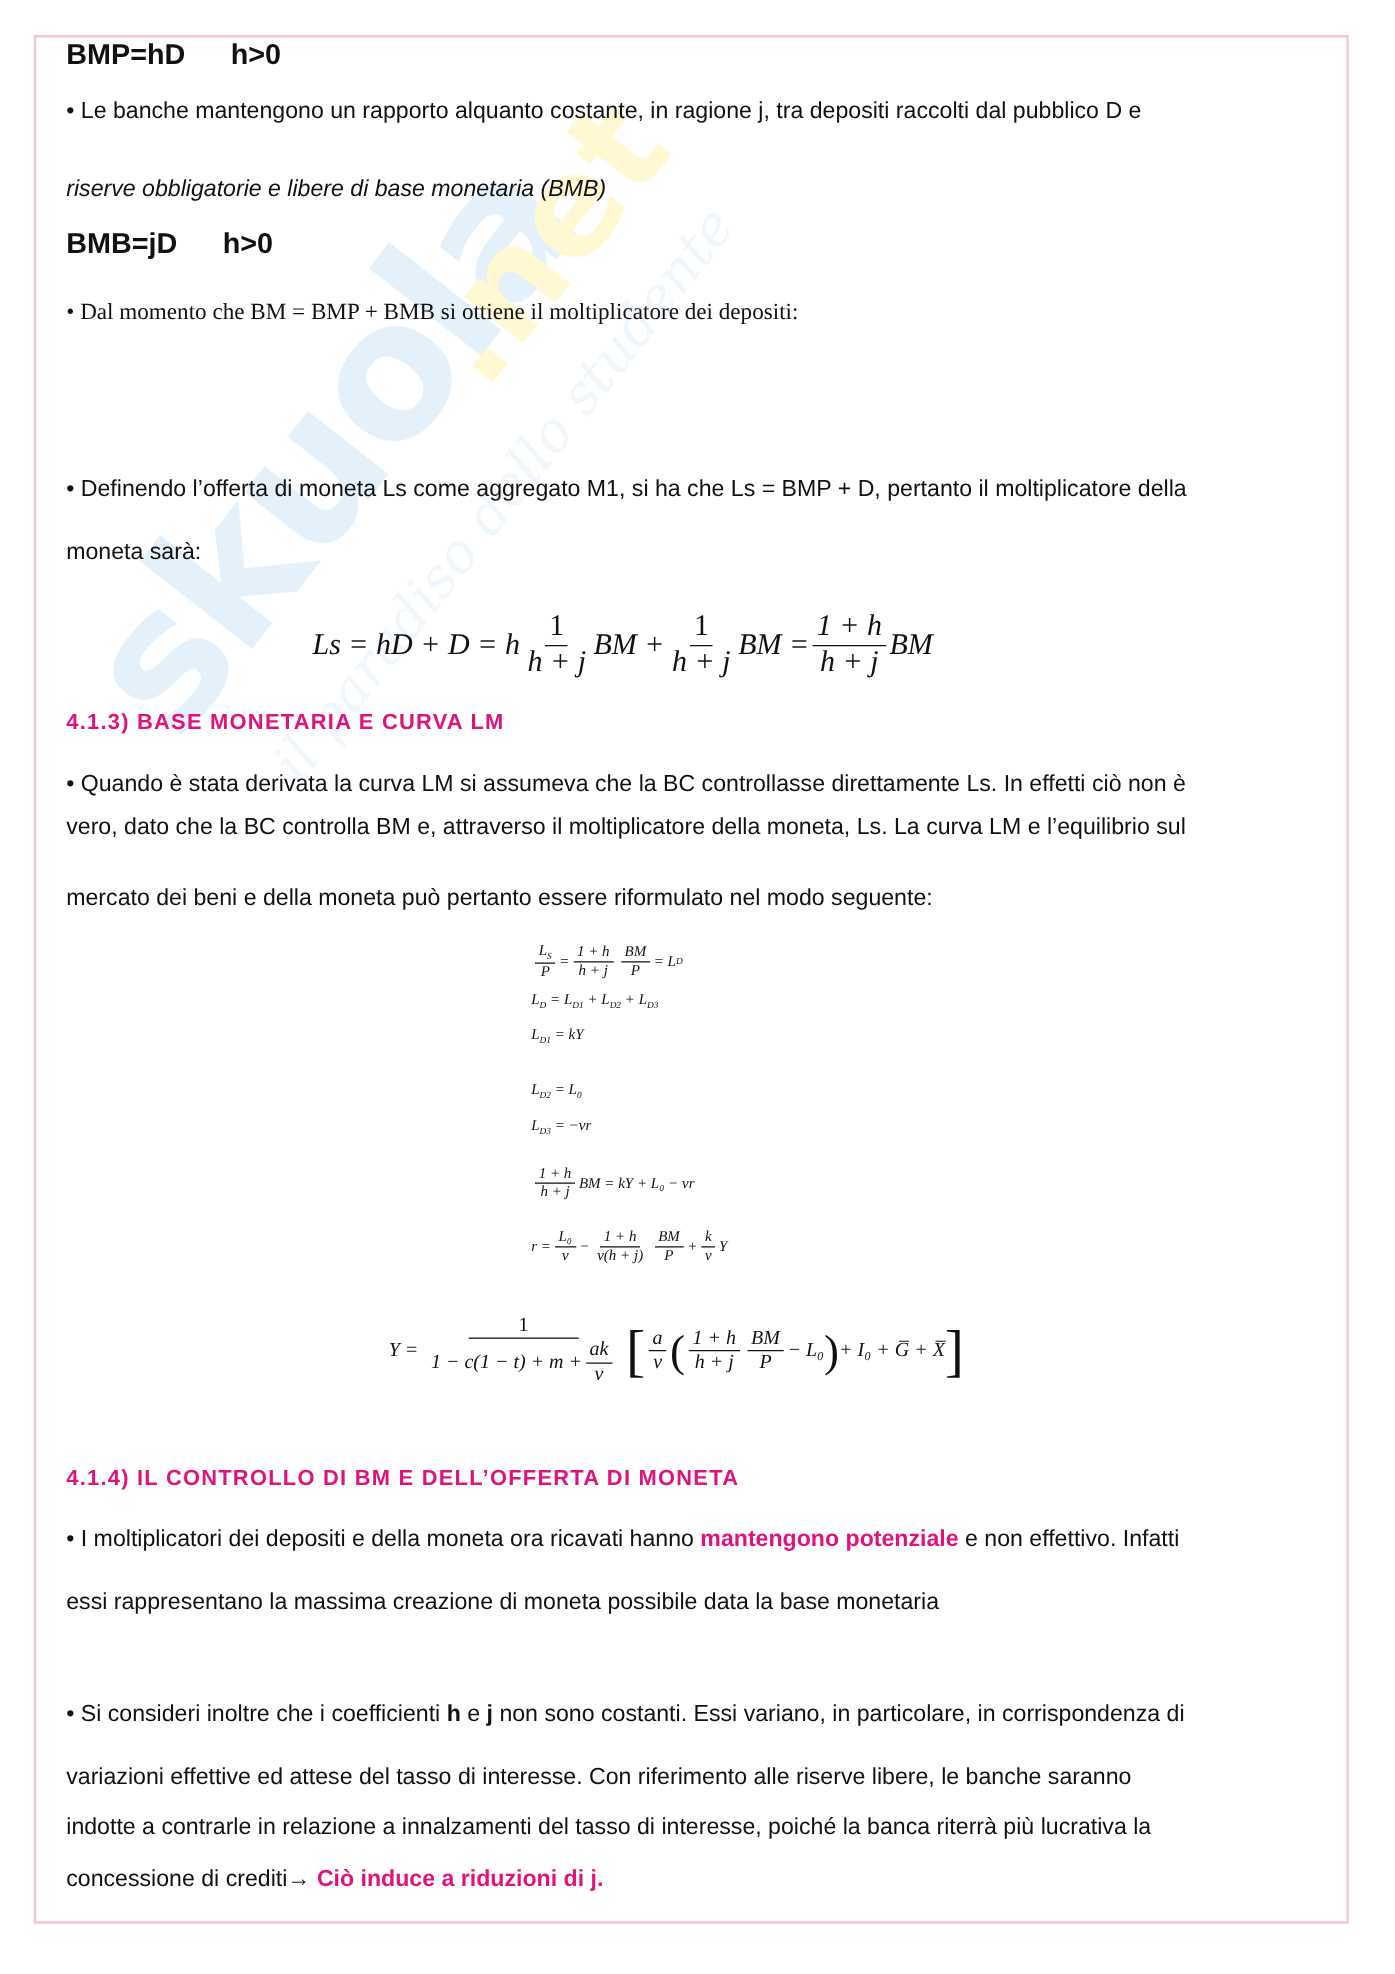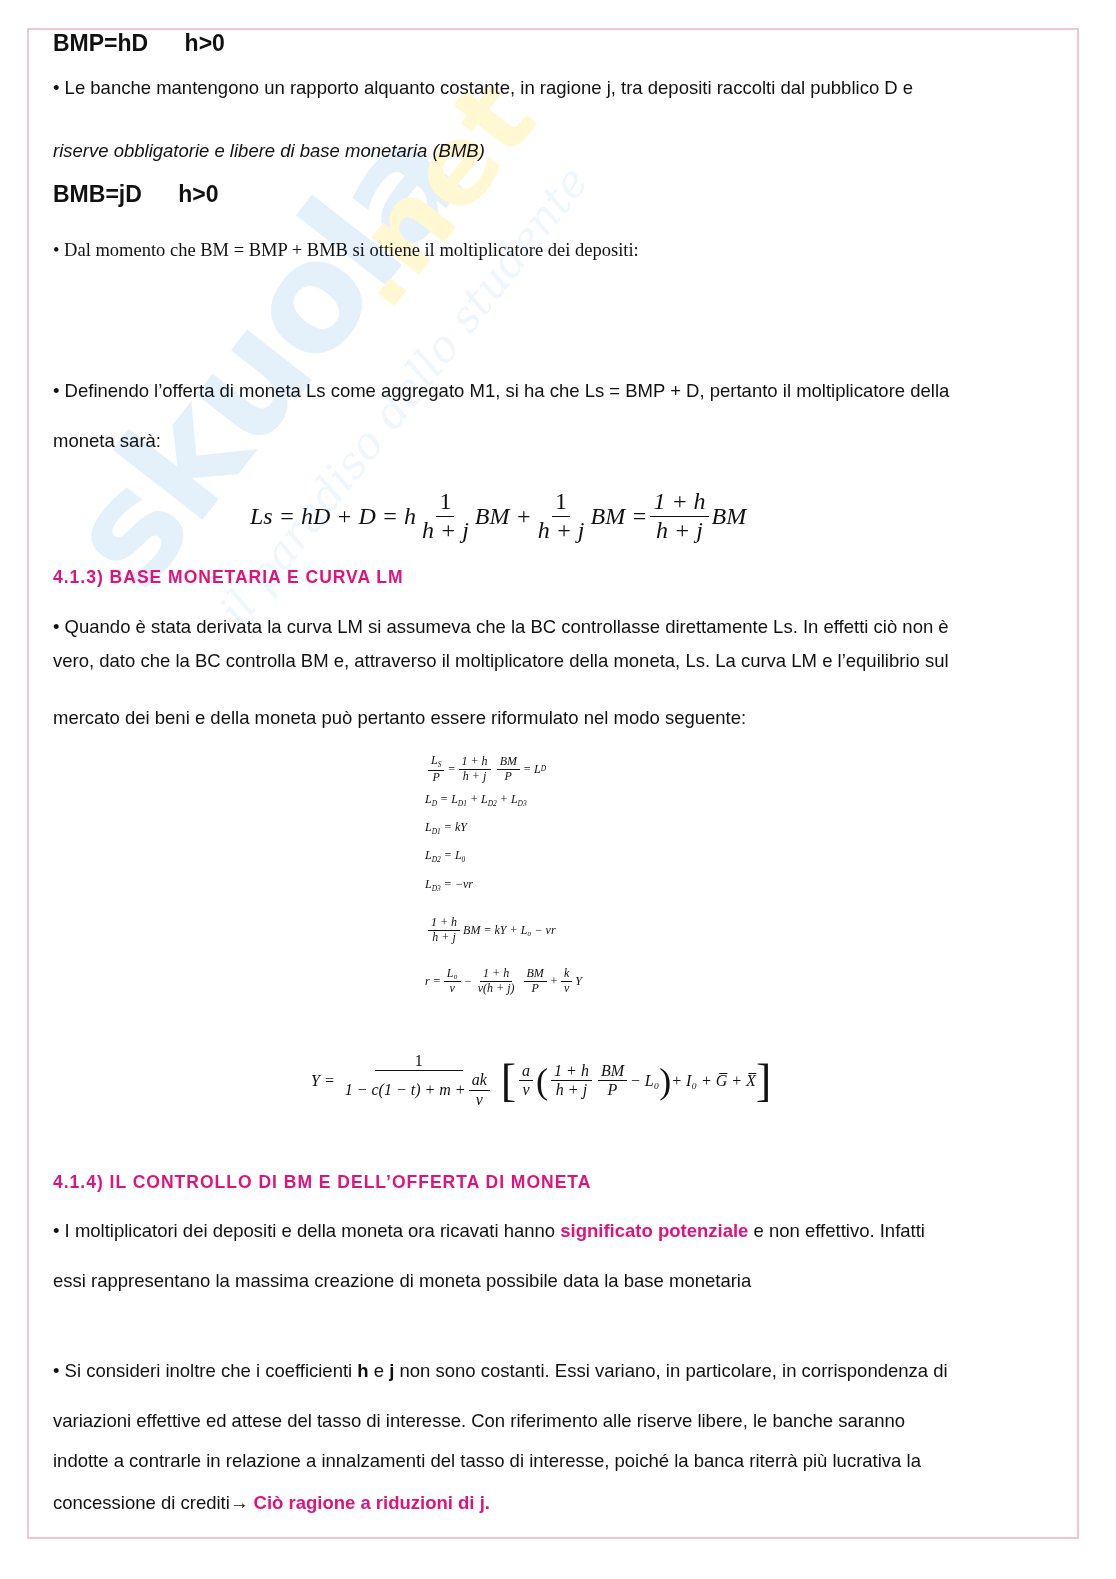--- a/index.html
+++ b/index.html
@@ -95,21 +95,21 @@
       </span>
       <span class="frac">
         <span class="num">BM</span>
         <span class="den">P</span>
       </span>
       <span>= L</span>
         <sub>D</sub>
     </div>
     <div style="height:28px;">L<sub>D</sub> = L<sub>D1</sub> + L<sub>D2</sub> + L<sub>D3</sub></div>
     <div style="height:28px;">L<sub>D1</sub> = kY</div>
-    <div style="height:29px;">L<sub>D2</sub> = L<sub>0</sub></div>
+    <div style="height:29px;margin-top:16px;">L<sub>D2</sub> = L<sub>0</sub></div>
     <div style="height:26px;">L<sub>D3</sub> = −vr</div>
     <div class="eq-line" style="height:52px;">
       <span class="frac">
         <span class="num">1 + h</span>
         <span class="den">h + j</span>
       </span>
       <span>BM = kY + L₀ − vr</span>
     </div>
     <div class="eq-line" style="height:50px;">
       <span>r =</span>
@@ -162,26 +162,26 @@
         <span class="den">P</span>
       </span>
     <span>− L₀</span>
     <span style="font-size:36px; font-style:normal;">)</span>
     <span>+ I₀ + G̅ + X̅</span>
     <span style="font-size:46px; font-style:normal; font-weight:200;">]</span>
   </div>
 
   <div class="abs heading" style="top:1172px;">4.1.4) IL CONTROLLO DI BM E DELL’OFFERTA DI MONETA</div>
   <div class="abs para" style="top:1220px;">
-    <span>• I moltiplicatori dei depositi e della moneta ora ricavati hanno </span><span class="pink">significato potenziale</span><span> e non effettivo. Infatti</span>
+    <span>• I moltiplicatori dei depositi e della moneta ora ricavati hanno </span><span class="pink">mantengono potenziale</span><span> e non effettivo. Infatti</span>
   </div>
   <div class="abs para" style="top:1270px;">essi rappresentano la massima creazione di moneta possibile data la base monetaria</div>
 
   <div class="abs para" style="top:1360px;">
     <span>• Si consideri inoltre che i coefficienti </span><span class="bold">h</span><span> e </span><span class="bold">j</span><span> non sono costanti. Essi variano, in particolare, in corrispondenza di</span>
   </div>
   <div class="abs para" style="top:1410px;">variazioni effettive ed attese del tasso di interesse. Con riferimento alle riserve libere, le banche saranno</div>
   <div class="abs para" style="top:1450px;">indotte a contrarle in relazione a innalzamenti del tasso di interesse, poiché la banca riterrà più lucrativa la</div>
   <div class="abs para" style="top:1492px;">
-    <span>concessione di crediti</span><span class="bold">→ </span><span class="pink">Ciò ragione a riduzioni di j.</span>
+    <span>concessione di crediti</span><span class="bold">→ </span><span class="pink">Ciò induce a riduzioni di j.</span>
   </div>
 
 </div>
 
 </body></html>

